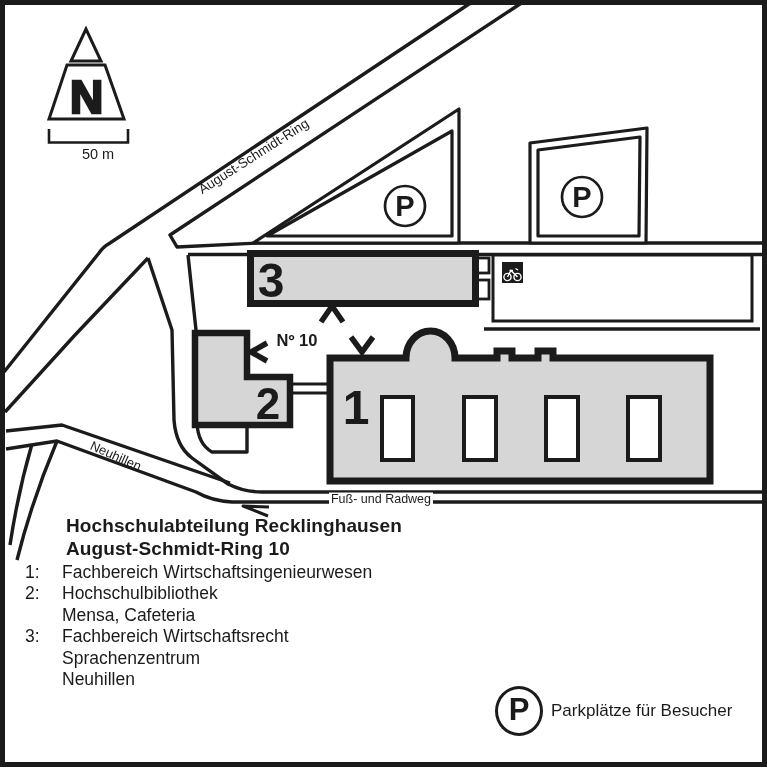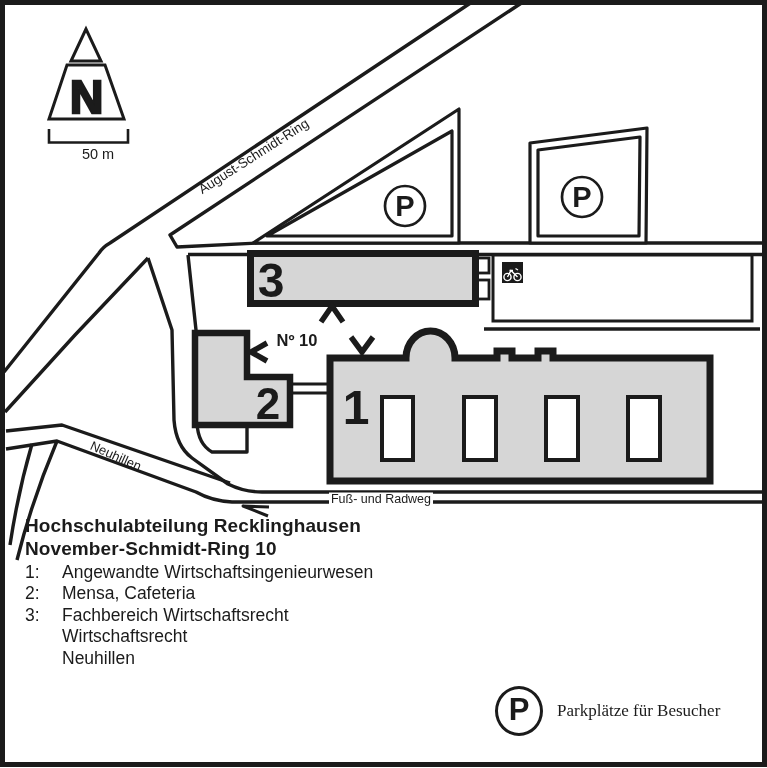--- a/index.html
+++ b/index.html
@@ -1,29 +1,29 @@
 <!DOCTYPE html>
 <html><head>
 <meta charset="utf-8">
 <style>
   html,body{margin:0;padding:0;background:#fff;}
   #stage{position:relative;width:767px;height:768px;background:#ffffff;overflow:hidden;
          font-family:"Liberation Sans",sans-serif;color:#1b1b1b;}
   #mapsvg{position:absolute;left:0;top:0;}
   .legend{position:absolute;left:25px;top:514px;width:440px;}
-  .legend-title{font-size:19px;font-weight:bold;line-height:23px;letter-spacing:.1px;}
+  .legend-title{font-size:19px;font-weight:bold;line-height:23px;letter-spacing:.1px;margin-left:41px;}
   .legend-entries{margin-top:2px;}
   .legend-row{display:flex;font-size:17.5px;line-height:21.4px;}
   .legend-num{width:37px;flex:0 0 37px;}
   .legend-lines div{white-space:nowrap;}
   .p-legend{position:absolute;left:495px;top:686px;display:flex;align-items:center;}
   .p-circle{width:42px;height:42px;border:3px solid #1b1b1b;border-radius:50%;
             display:flex;align-items:center;justify-content:center;
             font-weight:bold;font-size:31px;padding-bottom:2px;box-sizing:content-box;}
-  .p-label{margin-left:14px;font-size:17px;font-family:Liberation Serif, serif;}
+  .p-label{margin-left:8px;font-size:17px;}
   svg text{fill:#1b1b1b;}
 </style>
 </head>
 <body>
 
 <div id="stage">
 
 <svg id="mapsvg" width="767" height="768" viewBox="0 0 767 768">
 
   <rect x="2.5" y="2.5" width="762" height="762" fill="none" stroke="#1b1b1b" stroke-width="5"></rect>
@@ -124,39 +124,40 @@
   </g>
 
   <g>
     <path d="M49,129 L49,142.5 L128,142.5 L128,129" fill="none" stroke="#1b1b1b" stroke-width="2.6"></path>
     <text x="98" y="159" text-anchor="middle" font-size="14.5">50 m</text>
   </g>
 </svg>
 
   <div class="legend">
     <div class="legend-title">Hochschulabteilung Recklinghausen</div>
-    <div class="legend-title">November-Schmidt-Ring 10</div>
+    <div class="legend-title">August-Schmidt-Ring 10</div>
     <div class="legend-entries">
       <div class="legend-row">
         <div class="legend-num">1:</div>
         <div class="legend-lines">
-          <div>Angewandte Wirtschaftsingenieurwesen</div>
+          <div>Fachbereich Wirtschaftsingenieurwesen</div>
         </div>
       </div>
       <div class="legend-row">
         <div class="legend-num">2:</div>
         <div class="legend-lines">
+          <div>Hochschulbibliothek</div>
           <div>Mensa, Cafeteria</div>
         </div>
       </div>
       <div class="legend-row">
         <div class="legend-num">3:</div>
         <div class="legend-lines">
           <div>Fachbereich Wirtschaftsrecht</div>
-          <div>Wirtschaftsrecht</div>
+          <div>Sprachenzentrum</div>
           <div>Neuhillen</div>
         </div>
       </div>
     </div>
   </div>
 
   <div class="p-legend">
     <div class="p-circle">P</div>
     <div class="p-label">Parkplätze für Besucher</div>
   </div>

